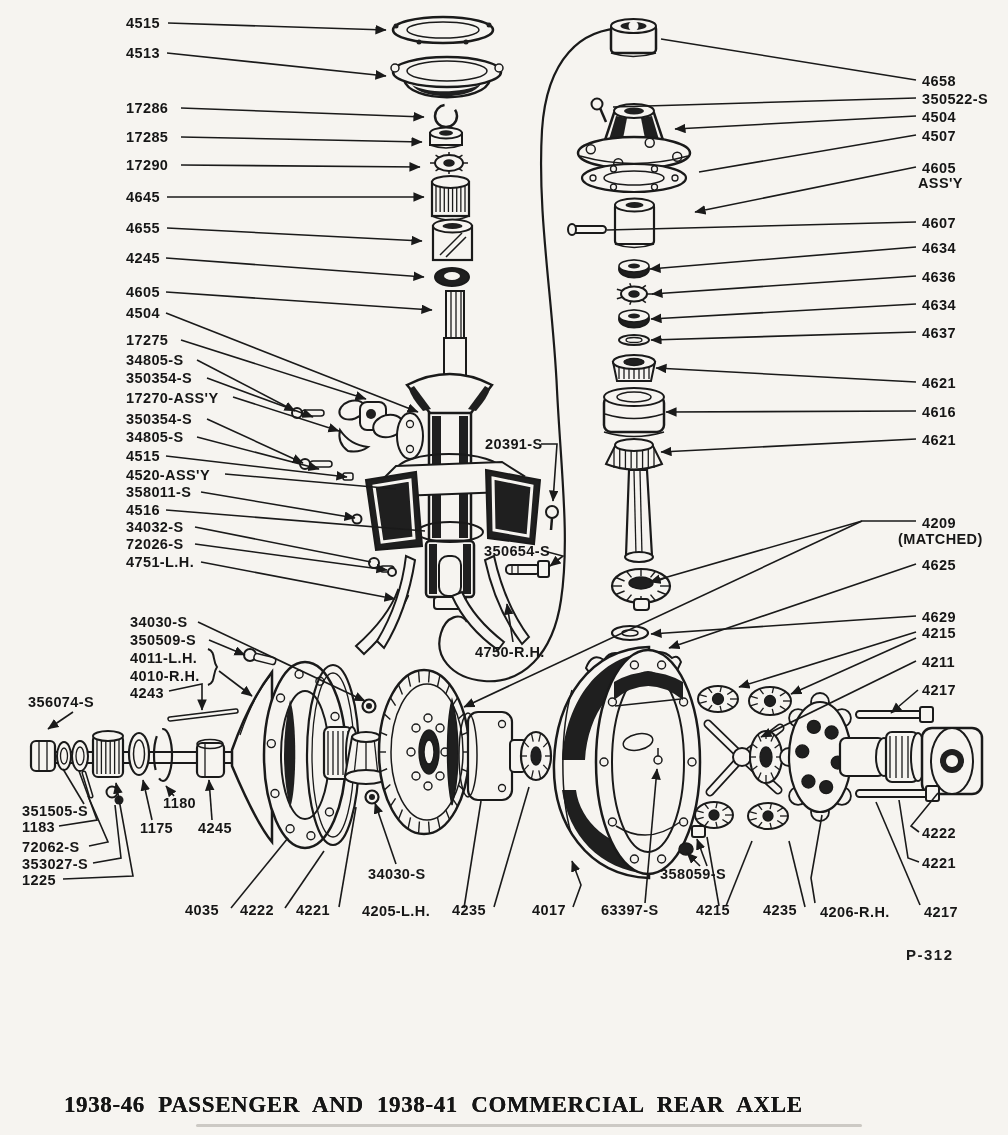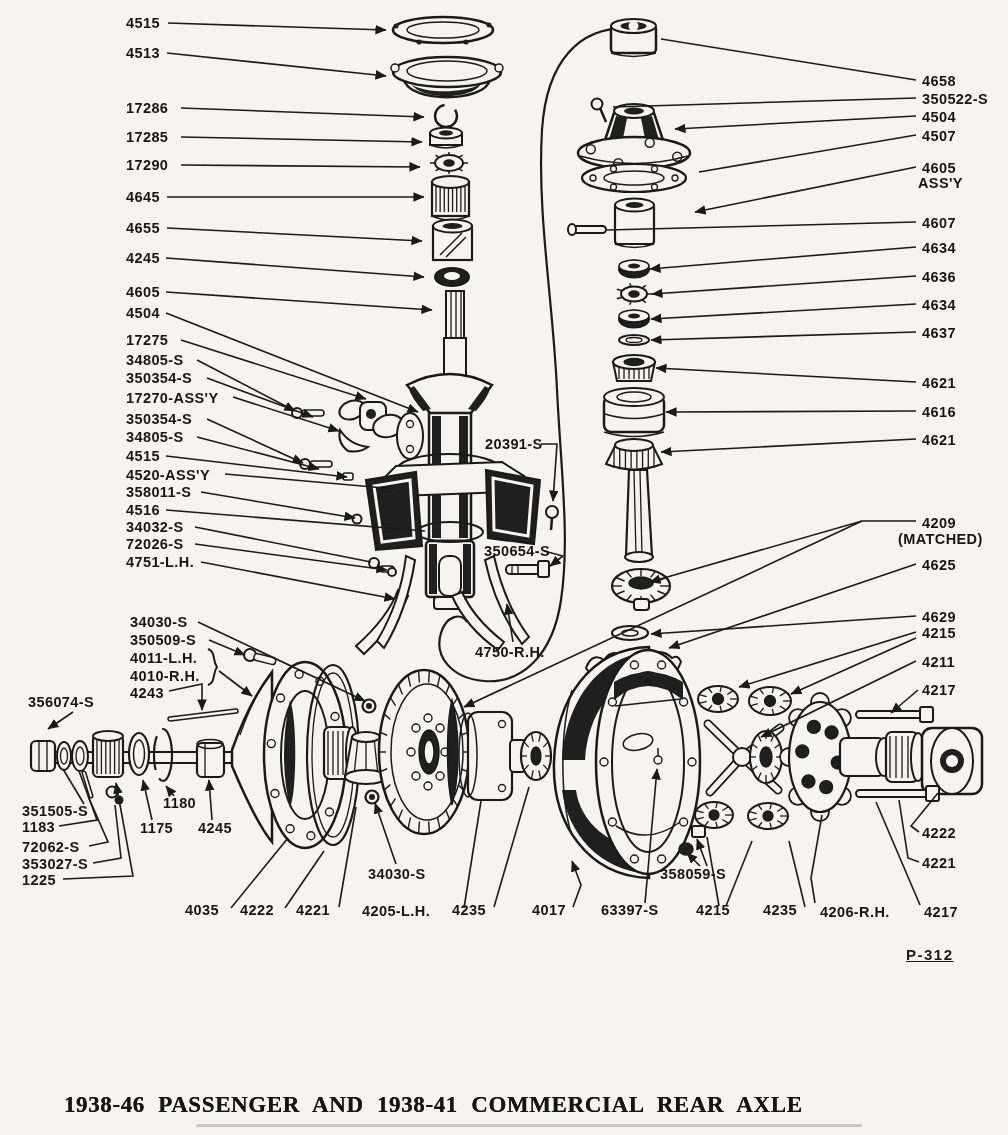--- a/index.html
+++ b/index.html
@@ -24,21 +24,21 @@
     letter-spacing:.6px;word-spacing:7px;color:#151515;
     text-shadow:0 0 .5px #151515;
   }
   .title-smear{
     position:absolute;left:196px;top:1124px;width:666px;height:3px;
     background:#9a958d;opacity:.45;border-radius:2px;
   }
   .plate{
     position:absolute;left:906px;top:946px;width:80px;
     font-family:"Liberation Sans", sans-serif;font-weight:bold;font-size:15px;
-    letter-spacing:1.5px;color:#1b1b1b;text-decoration:underline;
+    letter-spacing:1.5px;color:#1b1b1b;
   }
 </style>
 </head>
 <body>
 
 <div id="canvas">
 <svg id="art" width="1008" height="1135" viewBox="0 0 1008 1135">
   <defs>
     <marker id="ah" markerWidth="9" markerHeight="8" refX="6.6" refY="3" orient="auto">
       <path d="M0,0 L7,3 L0,6 Z" fill="#1a1a1a"></path>

